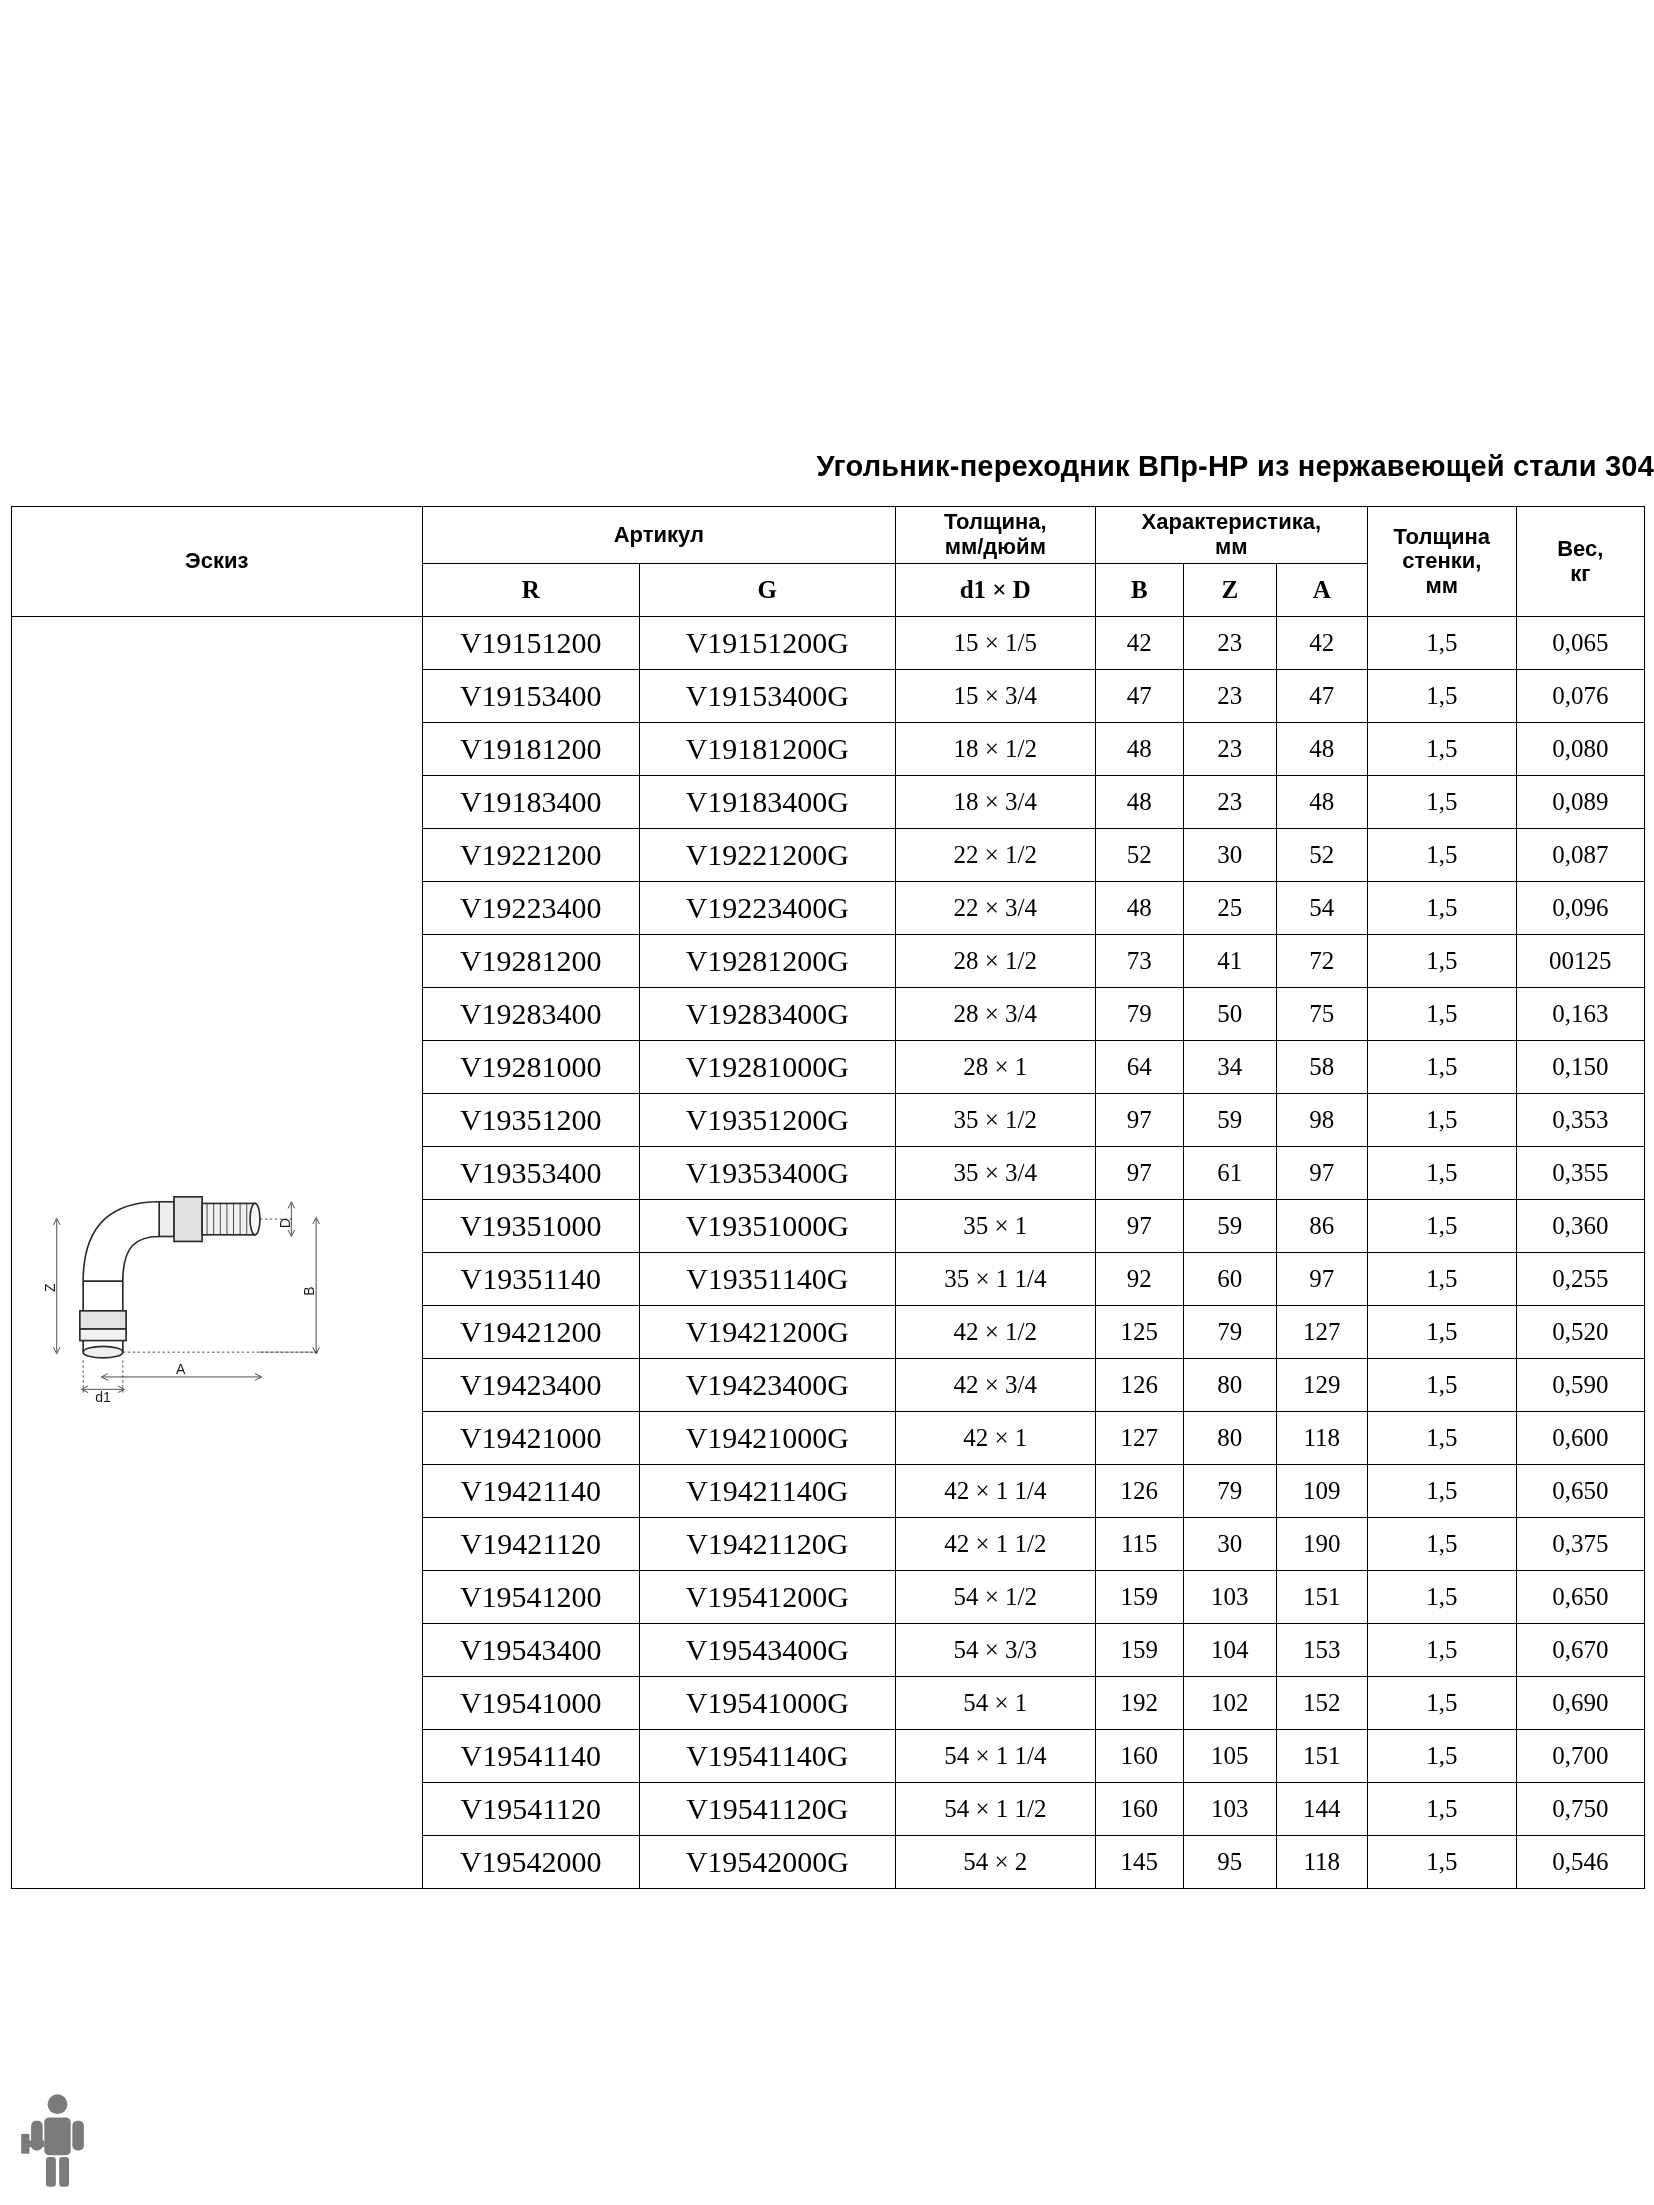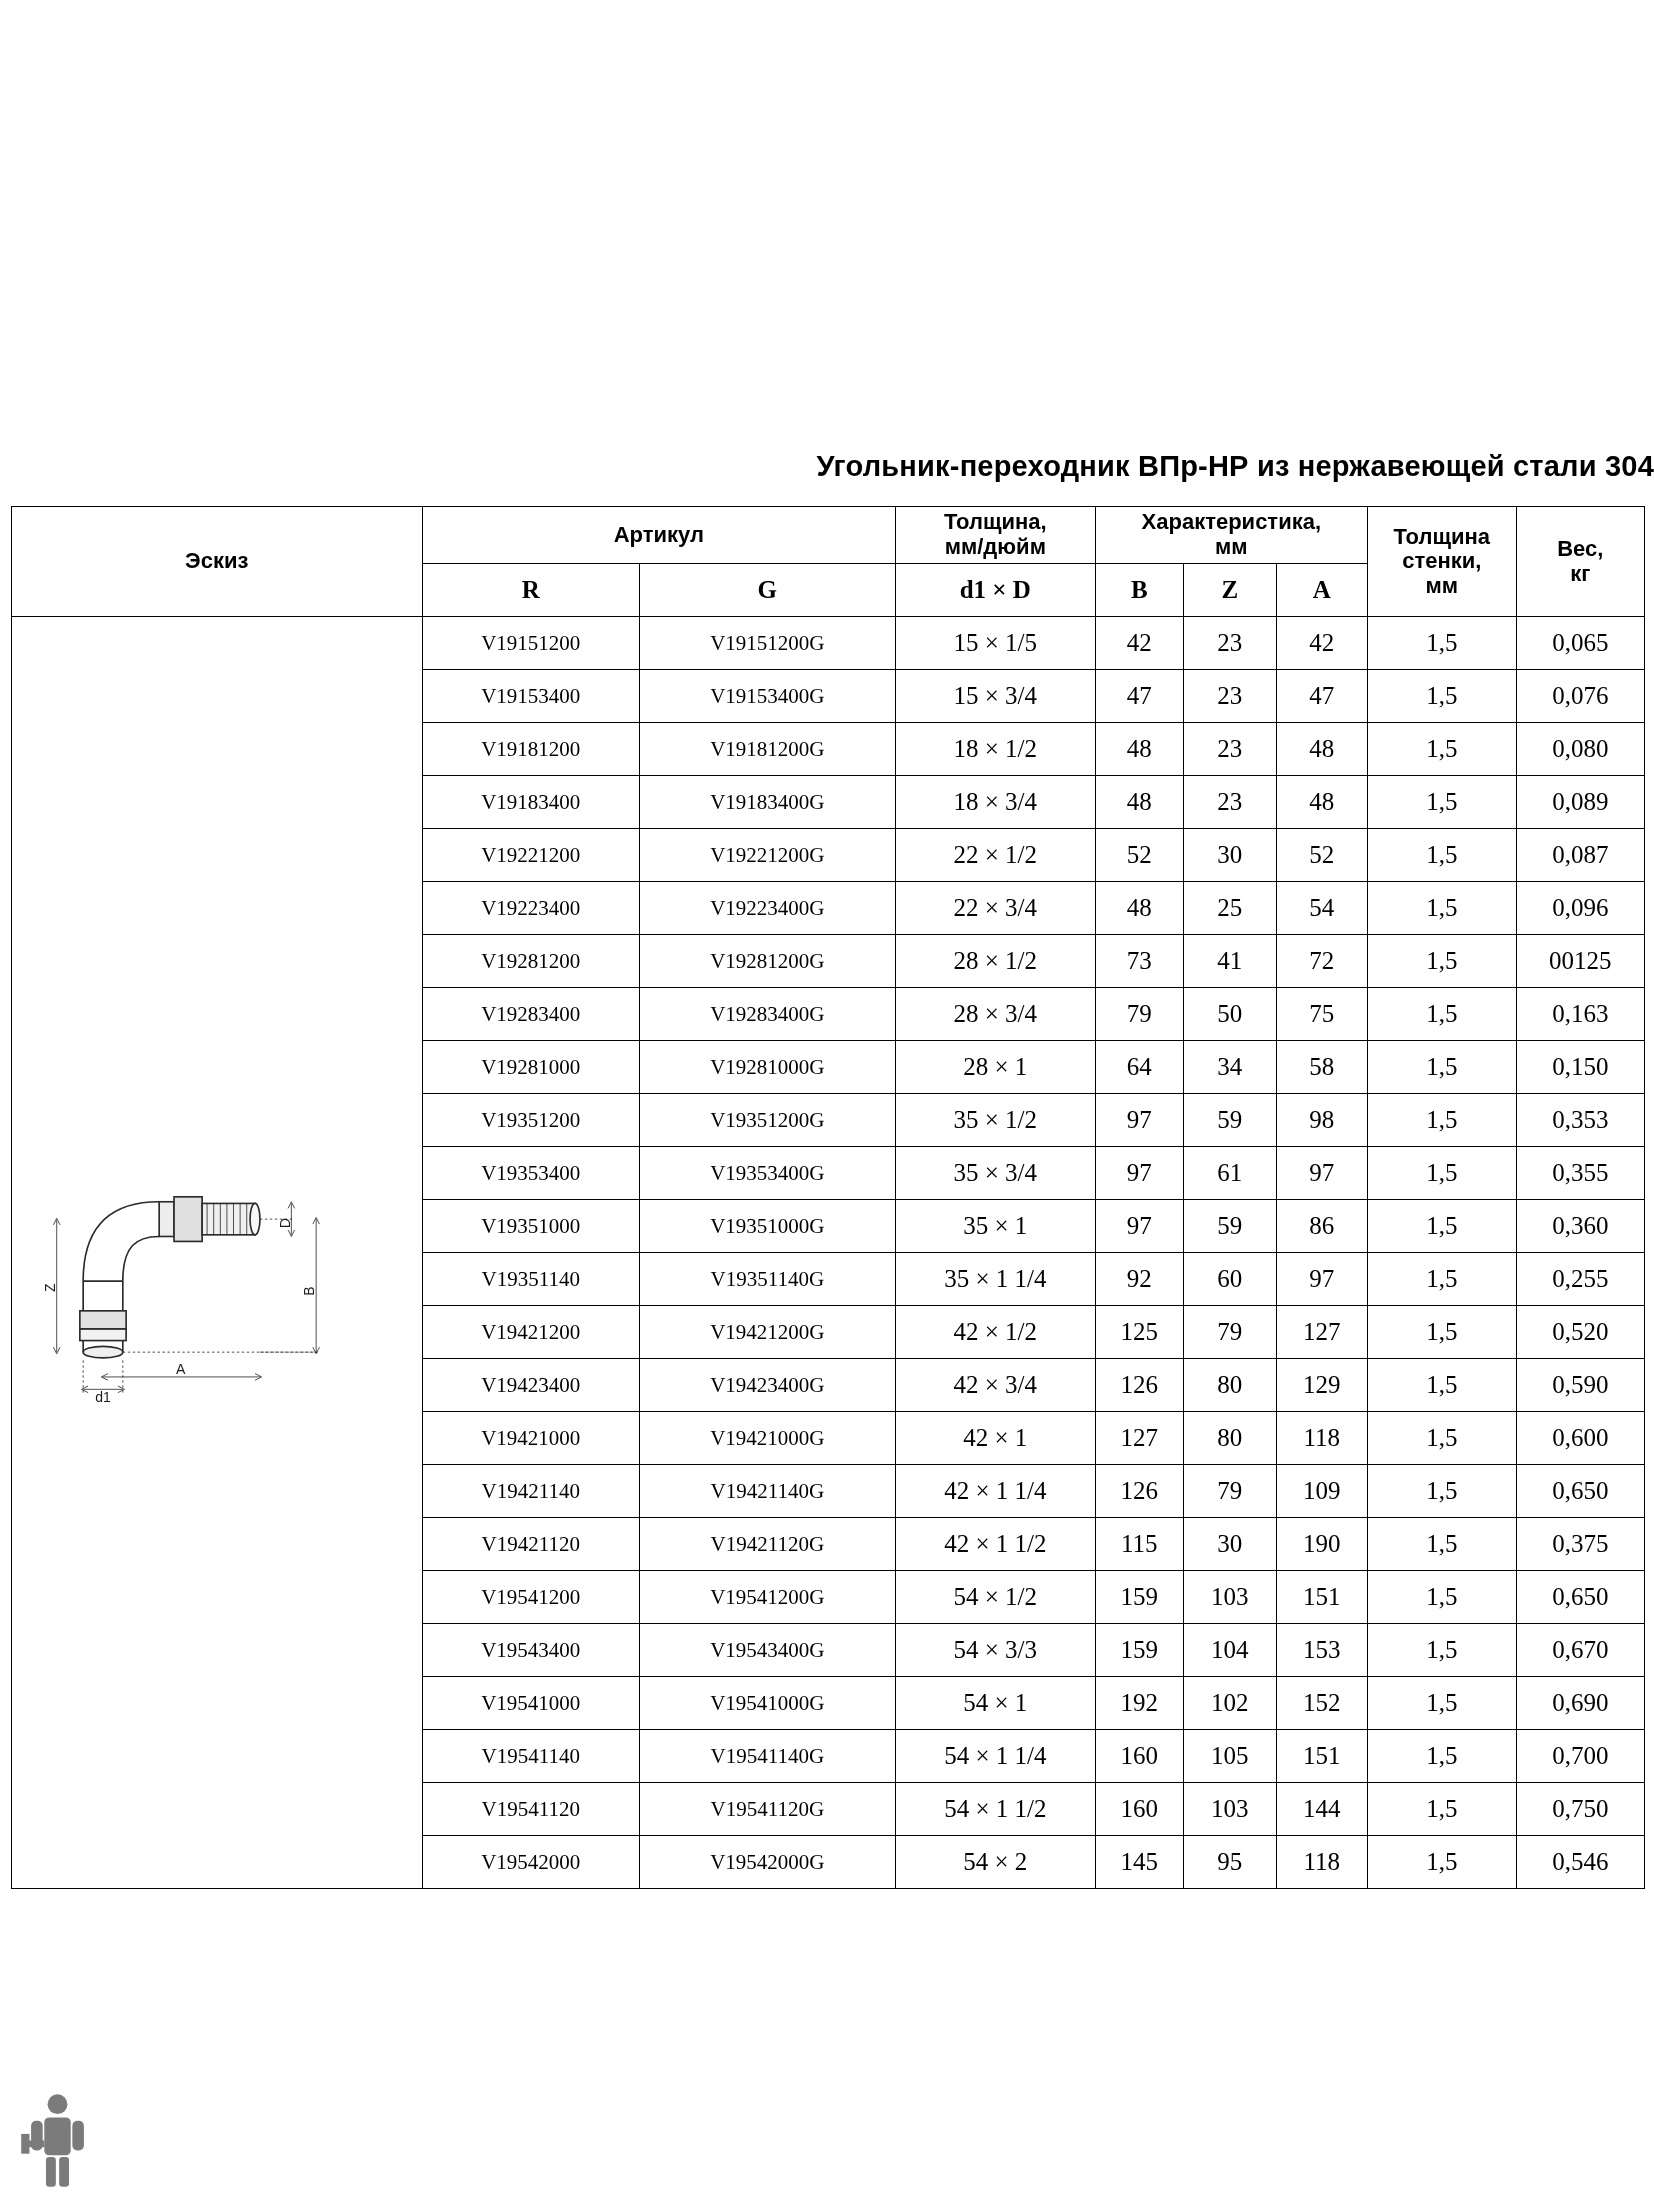--- a/index.html
+++ b/index.html
@@ -65,21 +65,21 @@
     font-weight: bold;
     font-size: 25px;
     height: 51px;
   }
   .cell {
     font-size: 25px;
     height: 52px;
     white-space: nowrap;
   }
   .cell-art {
-    font-size: 21px;
+    font-size: 30px;
   }
   .sketch-cell {
     position: relative;
     padding: 0;
   }
   .sketch-holder {
     position: relative;
     width: 100%;
     height: 100%;
     min-height: 1158px;

